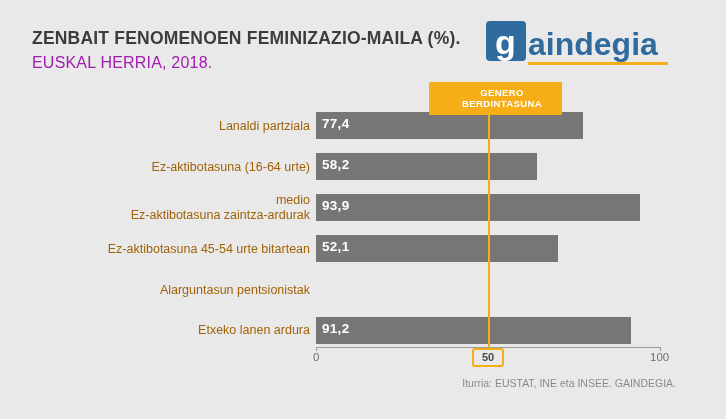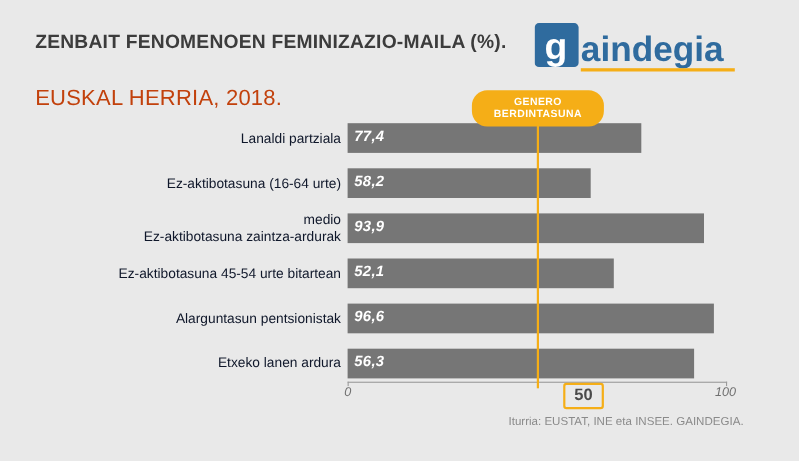--- a/index.html
+++ b/index.html
@@ -28,25 +28,24 @@
     font-size: 17.5px;
     font-weight: bold;
     color: #3c3c3c;
     letter-spacing: 0.2px;
     white-space: nowrap;
   }
   #subtitle {
     position: absolute;
     left: 32px;
     top: 54px;
-    font-size: 20px;
-    color: #c2410c;
+    font-size: 16px;
+    color: #a21caf;
     letter-spacing: 0.2px;
     white-space: nowrap;
-    margin-top: 24px;
   }
 
   
   #logo {
     position: absolute;
     right: 50px;
     top: 21px;
     width: 190px;
     height: 48px;
   }
@@ -58,37 +57,36 @@
     top: 85px;
     width: 726px;
     height: 290px;
   }
   .cat-label {
     position: absolute;
     right: 0;
     width: 290px;
     text-align: right;
     font-size: 12.5px;
-    color: #0f172a;
+    color: #a16207;
     line-height: 15px;
   }
   #labels-col {
     position: absolute;
     left: 10px;
     top: 0;
     width: 300px;
     height: 290px;
   }
   #plot {
     position: absolute;
     left: 316px;
     top: 0;
     width: 345px;
     height: 290px;
-    font-style: italic;
   }
   .bar {
     position: absolute;
     height: 27px;
     background: #767676;
   }
   .bar-value {
     position: absolute;
     left: 6px;
     top: 4px;
@@ -122,43 +120,42 @@
 
   
   #ref-line {
     position: absolute;
     width: 2px;
     background: #f5ae17;
   }
   #ref-badge {
     position: absolute;
     background: #f5ae17;
-    border-radius: 14px;
-    padding: 5px 10px 6px 10px;
+    border-radius: 1px;
+    padding: 5px 10px 6px 23px;
     text-align: center;
     line-height: 11px;
     white-space: nowrap;
   }
   #ref-badge span {
     display: block;
     font-size: 9.5px;
     font-weight: bold;
     color: #ffffff;
     letter-spacing: 0.4px;
   }
   #ref-tick-box {
     position: absolute;
     border: 2px solid #f5ae17;
     background: #e9e9e9;
     border-radius: 3px;
     padding: 1px 8px 2px 8px;
-    font-size: 15px;
+    font-size: 11px;
     font-weight: bold;
     color: #4a4a4a;
-    margin-left: 40px;
   }
 
   
   #source {
     position: absolute;
     right: 50px;
     top: 377px;
     font-size: 10.5px;
     color: #8a8a8a;
     white-space: nowrap;
@@ -211,25 +208,22 @@
       </div>
       <div class="bar" style="top:68px;  width:201px;padding-left:20px;">
         <span class="bar-value">58,2</span>
       </div>
       <div class="bar" style="top:109px; width:324px;">
         <span class="bar-value">93,9</span>
       </div>
       <div class="bar" style="top:150px; width:242px;">
         <span class="bar-value">52,1</span>
       </div>
-      <div class="bar" style="top:191px; width:333px;">
-        <span class="bar-value">96,6</span>
-      </div>
       <div class="bar" style="top:232px; width:315px;">
-        <span class="bar-value">56,3</span>
+        <span class="bar-value">91,2</span>
       </div>
 
       <div id="axis-line"></div>
       <div class="tick-mark" style="left:0px;"></div>
       <div class="tick-mark" style="left:344px;"></div>
       <div class="tick-label" style="left:-3px;">0</div>
       <div class="tick-label" style="left:334px;">100</div>
     </div>
 
     <div id="ref-line" style="left:488px; top:24px; height:244px;"></div>

